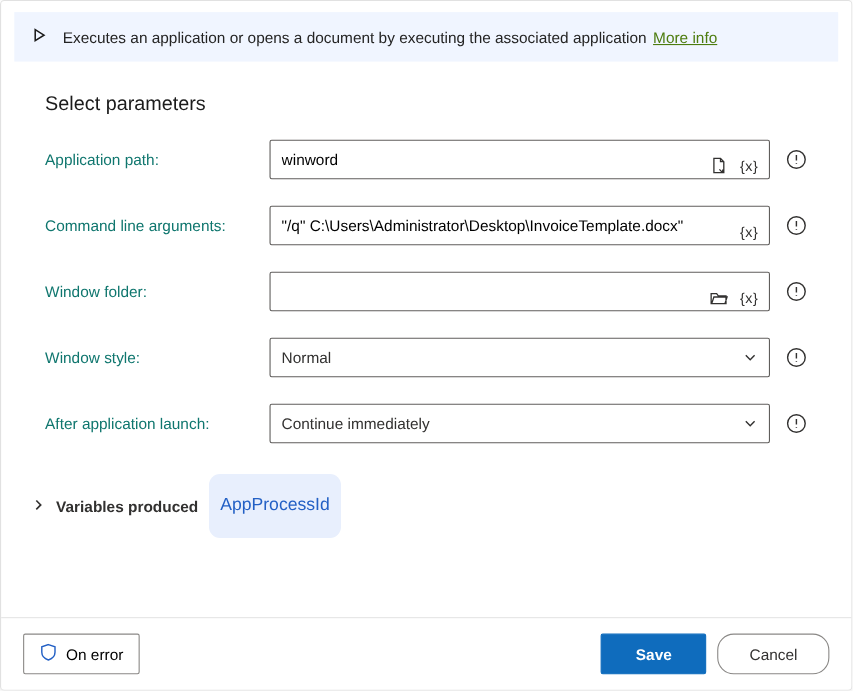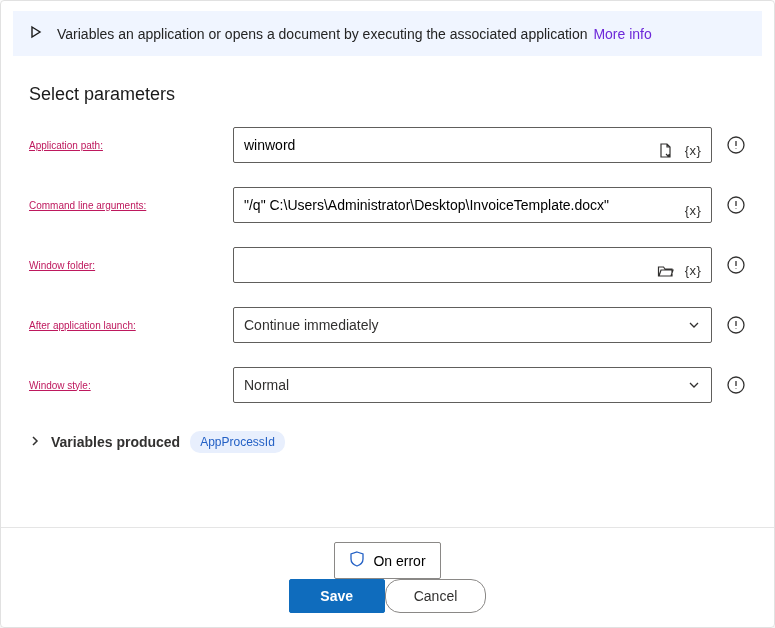--- a/index.html
+++ b/index.html
@@ -5,61 +5,61 @@
 * { box-sizing: border-box; margin: 0; padding: 0; }
 body { font-family: "Segoe UI", -apple-system, sans-serif; font-size: 14px; color: #323130; background: #fff; }
 .dialog { width: 775px; height: 628px; border: 1px solid #e1e1e1; border-radius: 4px; box-shadow: 0 6px 20px rgba(0,0,0,0.12); display: flex; flex-direction: column; position: relative; }
 .dialog-header { display: flex; align-items: center; justify-content: space-between; padding: 18px 28px 10px 28px; }
 .dialog-title { font-size: 20px; font-weight: 600; color: #1b1b1b; }
 .close-btn { width: 32px; height: 32px; display: flex; align-items: center; justify-content: center; background: none; border: none; cursor: pointer; }
 .close-btn svg { width: 16px; height: 16px; stroke: #242424; stroke-width: 1.3; fill: none; }
 .info-bar { margin: 10px 12px 0 12px; background: #f0f5ff; padding: 14px 16px; display: flex; align-items: center; gap: 14px; }
 .info-bar .play-icon svg { width: 14px; height: 14px; stroke: #1b1b1b; stroke-width: 1.4; fill: none; }
 .info-bar .info-text { font-size: 14px; color: #242424; }
-.info-bar .more-link { color: #6d28d9; cursor: pointer; margin-left: 2px; }
-.section { padding: 28px 28px 0 28px; }
+.info-bar .more-link { color: #4d7c0f; text-decoration: underline; cursor: pointer; margin-left: 2px; }
+.section { padding: 28px 40px 0 28px; margin-left: 12px; }
 .section-title { font-size: 18px; font-weight: 400; color: #1b1b1b; margin-bottom: 22px; }
 .form-row { display: flex; align-items: center; margin-bottom: 24px; gap: 14px; }
-.form-label { width: 190px; flex-shrink: 0; font-size: 10px; color: #be185d; text-decoration: underline; }
+.form-label { width: 190px; flex-shrink: 0; font-size: 14px; color: #0f766e; }
 .input-wrap { flex: 1; position: relative; display: flex; align-items: flex-end; border: 1px solid #605e5c; border-radius: 2px; height: 36px; background: #fff; }
 .input-wrap input { border: none; outline: none; flex: 1; padding: 0 10px; font-size: 14px; background: transparent; height: 100%; font-family: inherit; }
 .input-icons { display: flex; align-items: center; gap: 8px; padding-right: 8px; }
 .input-icons span, .input-icons button { background: none; border: none; display: flex; align-items: center; justify-content: center; cursor: pointer; height: 24px; min-width: 20px; color: #323130; }
 .select-wrap { flex: 1; position: relative; display: flex; align-items: center; border: 1px solid #605e5c; border-radius: 2px; height: 36px; background: #fff; padding: 0 10px; cursor: pointer; justify-content: space-between; }
 .select-wrap .select-value { font-size: 14px; }
 .chev { width: 14px; height: 14px; }
 .chev svg { width: 14px; height: 14px; stroke: #323130; stroke-width: 1.3; fill: none; }
 .help-icon { width: 20px; height: 20px; display: flex; align-items: center; justify-content: center; cursor: pointer; flex-shrink: 0; }
 .help-icon svg { width: 18px; height: 18px; stroke: #323130; stroke-width: 1.3; fill: none; }
 .var-row { display: flex; align-items: center; gap: 10px; padding: 0 28px; margin-top: 4px; }
 .var-chevron svg { width: 12px; height: 12px; stroke: #323130; stroke-width: 1.5; fill: none; }
 .var-label { font-weight: 600; font-size: 14px; }
-.var-chip { background: #e8effd; color: #2360c5; padding: 4px 10px; border-radius: 10px; font-size: 12px; cursor: pointer; }
-.footer { margin-top: auto; border-top: 1px solid #e5e5e5; padding: 14px 20px; display: flex; align-items: center; justify-content: space-between; flex-direction: column; }
+.var-chip { background: #e8effd; color: #2360c5; padding: 20px 10px; border-radius: 10px; font-size: 16px; cursor: pointer; }
+.footer { margin-top: auto; border-top: 1px solid #e5e5e5; padding: 14px 20px; display: flex; justify-content: space-between; }
 .on-error-btn { display: flex; align-items: center; gap: 8px; border: 1px solid #8a8886; background: #fff; padding: 8px 14px; border-radius: 2px; cursor: pointer; font-size: 14px; }
 .on-error-btn svg { width: 16px; height: 16px; stroke: #2360c5; stroke-width: 1.3; fill: none; }
-.footer-right { display: flex; }
+.footer-right { display: flex; gap: 10px; }
 .btn { padding: 8px 28px; border-radius: 2px; font-size: 14px; cursor: pointer; border: 1px solid transparent; min-width: 96px; font-family: inherit; }
 .btn-primary { background: #0f6cbd; color: #fff; border-color: #0f6cbd; font-weight: 600; }
 .btn-secondary { background: #fff; color: #323130; border-color: #8a8886; border-radius: 15px; }
 .vx { font-family: inherit; font-size: 13px; letter-spacing: 0.5px; }
 .file-icon svg, .folder-icon svg { width: 17px; height: 17px; stroke: #323130; stroke-width: 1.2; fill: none; }
 </style>
 </head>
 <body>
 
 <div class="dialog">
 
 
   <div class="info-bar">
     <span class="play-icon"><svg viewBox="0 0 14 14">
           <path d="M3 2 L11 7 L3 12 Z"></path>
         </svg></span>
     <span class="info-text">
-      <span>Variables an application or opens a document by executing the associated application</span>
+      <span>Executes an application or opens a document by executing the associated application</span>
       <a class="more-link">More info</a>
     </span>
   </div>
 
   <div class="section">
     <div class="section-title">Select parameters</div>
 
     <div class="form-row">
       <div class="form-label">Application path:</div>
       <div class="input-wrap">
@@ -125,40 +125,40 @@
       <span class="help-icon">
           <svg viewBox="0 0 18 18">
             <circle cx="9" cy="9" r="8"></circle>
             <line x1="9" y1="5" x2="9" y2="10"></line>
             <line x1="9" y1="12.5" x2="9" y2="13"></line>
           </svg>
         </span>
     </div>
 
     <div class="form-row">
-      <div class="form-label">After application launch:</div>
+      <div class="form-label">Window style:</div>
       <div class="select-wrap">
-        <span class="select-value">Continue immediately</span>
+        <span class="select-value">Normal</span>
         <span class="chev"><svg viewBox="0 0 14 14">
               <path d="M3 5 L7 9 L11 5"></path>
             </svg></span>
       </div>
       <span class="help-icon">
           <svg viewBox="0 0 18 18">
             <circle cx="9" cy="9" r="8"></circle>
             <line x1="9" y1="5" x2="9" y2="10"></line>
             <line x1="9" y1="12.5" x2="9" y2="13"></line>
           </svg>
         </span>
     </div>
 
     <div class="form-row">
-      <div class="form-label">Window style:</div>
+      <div class="form-label">After application launch:</div>
       <div class="select-wrap">
-        <span class="select-value">Normal</span>
+        <span class="select-value">Continue immediately</span>
         <span class="chev"><svg viewBox="0 0 14 14">
               <path d="M3 5 L7 9 L11 5"></path>
             </svg></span>
       </div>
       <span class="help-icon">
           <svg viewBox="0 0 18 18">
             <circle cx="9" cy="9" r="8"></circle>
             <line x1="9" y1="5" x2="9" y2="10"></line>
             <line x1="9" y1="12.5" x2="9" y2="13"></line>
           </svg>

